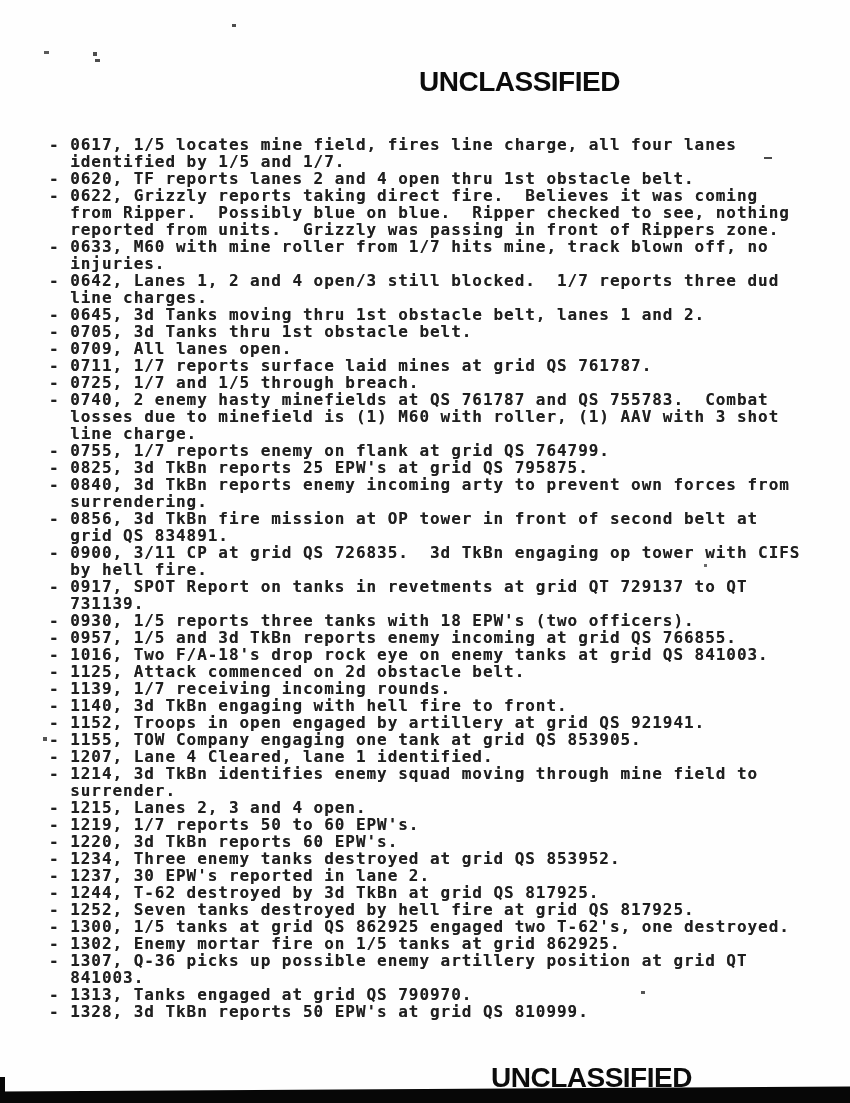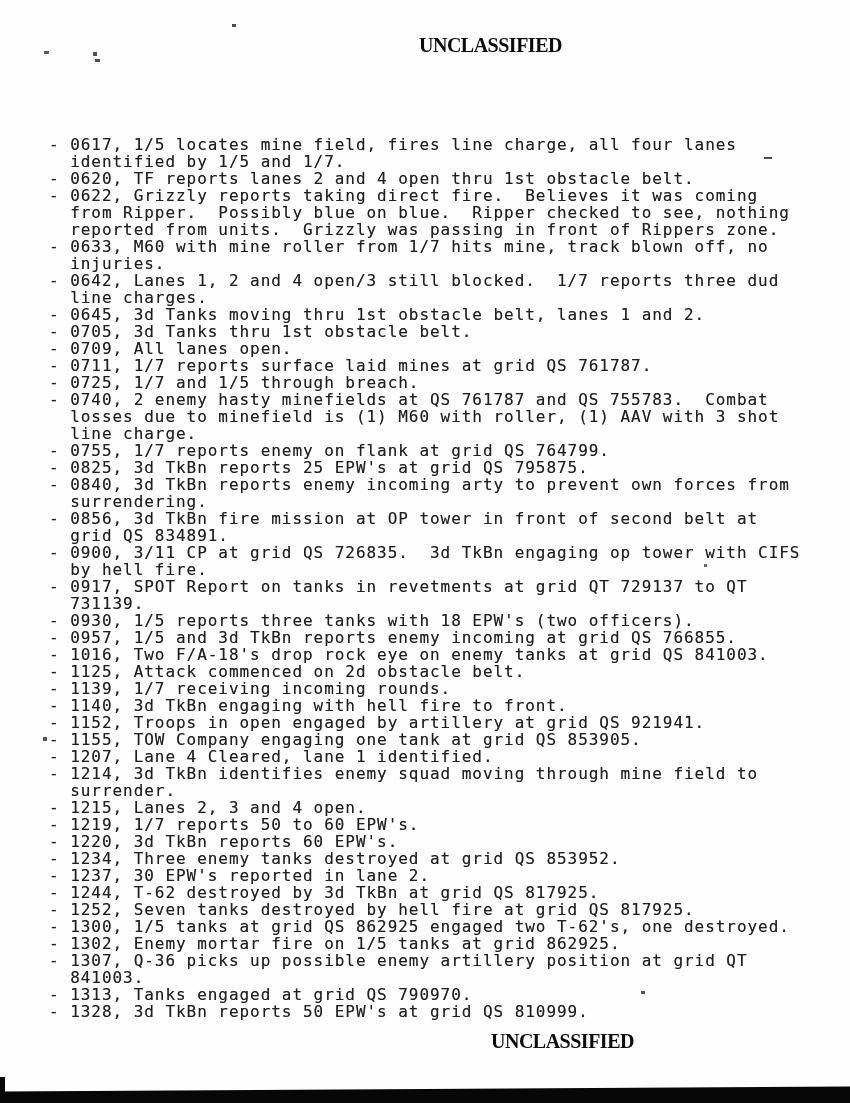--- a/index.html
+++ b/index.html
@@ -6,42 +6,43 @@
   .page {
     position: relative;
     width: 850px;
     height: 1103px;
     background: #fefefe;
     overflow: hidden;
     margin: 0 auto;
   }
   .classification {
     position: absolute;
-    font-family: Liberation Serif, serif;
+    font-family: Liberation Sans, sans-serif;
     font-weight: bold;
-    font-size: 20px;
+    font-size: 28px;
     letter-spacing: -0.5px;
     color: #0c0c0c;
     white-space: nowrap;
+    margin-top: 32px;
   }
   .classification.top { left: 419px; top: 34px; }
   .classification.bottom { left: 491px; top: 1030px; }
   .log {
     position: absolute;
     left: 49px;
     top: 136px;
     font-family: "DejaVu Sans Mono", monospace;
     font-size: 16px;
     line-height: 17px;
     letter-spacing: 0.95px;
     color: #1f1f1f;
     white-space: pre;
     text-shadow: 0 0 0.5px rgba(40,40,40,0.55);
   }
-  .line { height: 17px; }
+  .line { height: 17px; font-weight: bold; }
   
   .bottom-bar {
     position: absolute;
     left: 0; top: 1085px;
     width: 850px; height: 18px;
     background: #070707;
     clip-path: polygon(0 36%, 100% 8%, 100% 100%, 0 100%);
   }
   .left-notch {
     position: absolute;

